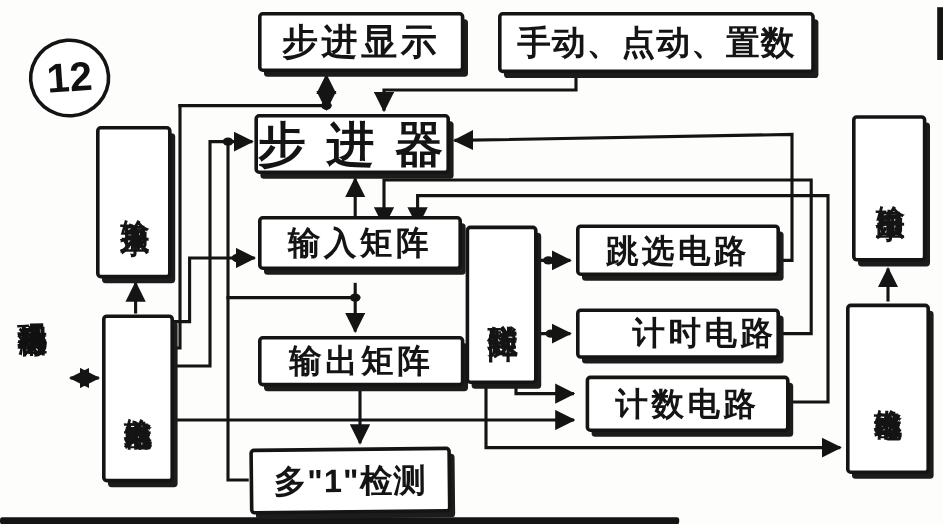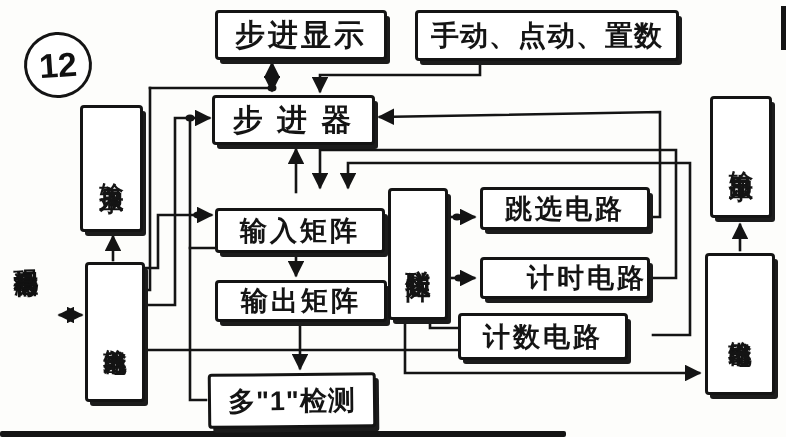--- a/index.html
+++ b/index.html
@@ -112,52 +112,52 @@
 
   <div class="box" style="left:415px;top:10px;width:264px;height:51px;">
     <span class="hlabel" style="font-size:28px;letter-spacing:1px;">手动、点动、置数</span>
   </div>
 
   <div class="box" style="left:215px;top:10px;width:172px;height:50px;">
     <span class="hlabel" style="font-size:30px;">步进显示</span>
   </div>
 
   <div class="box" style="left:212px;top:95px;width:163px;height:50px;">
-    <span class="hlabel" style="font-size:30px;">步 进 器</span>
+    <span class="hlabel" style="font-size:40px;">步 进 器</span>
   </div>
 
   <div class="box vbox" style="left:80px;top:105px;width:63px;height:127px;">
     <span class="vlabel">输入显示</span>
   </div>
 
   <div class="box vbox" style="left:85px;top:262px;width:60px;height:140px;">
     <span class="vlabel" style="font-size:23px;letter-spacing:1px;">输入继电器</span>
   </div>
 
-  <div class="box" style="left:215px;top:208px;width:170px;height:45px;">
+  <div class="box" style="left:215px;top:180px;width:170px;height:45px;">
     <span class="hlabel">输入矩阵</span>
   </div>
 
   <div class="box" style="left:215px;top:280px;width:172px;height:42px;align-items:flex-end;">
     <span class="hlabel">输出矩阵</span>
   </div>
 
   <div class="box vbox" style="left:388px;top:188px;width:60px;height:132px;">
     <span class="vlabel" style="font-size:25px;letter-spacing:2px;">联锁矩阵</span>
   </div>
 
   <div class="box" style="left:480px;top:187px;width:170px;height:43px;">
     <span class="hlabel">跳选电路</span>
   </div>
 
   <div class="box" style="left:480px;top:257px;width:170px;height:42px;justify-content:flex-end;">
     <span class="hlabel">计时电路</span>
   </div>
 
-  <div class="box" style="left:458px;top:313px;width:170px;height:47px;">
+  <div class="box" style="left:488px;top:313px;width:170px;height:47px;">
     <span class="hlabel">计数电路</span>
   </div>
 
   <div class="box" style="left:208px;top:373px;width:168px;height:55px;transform:rotate(-0.6deg);">
     <span class="hlabel" style="letter-spacing:1px;">多"1"检测</span>
   </div>
 
   <div class="box vbox" style="left:710px;top:96px;width:62px;height:122px;">
     <span class="vlabel">输出显示</span>
   </div>

